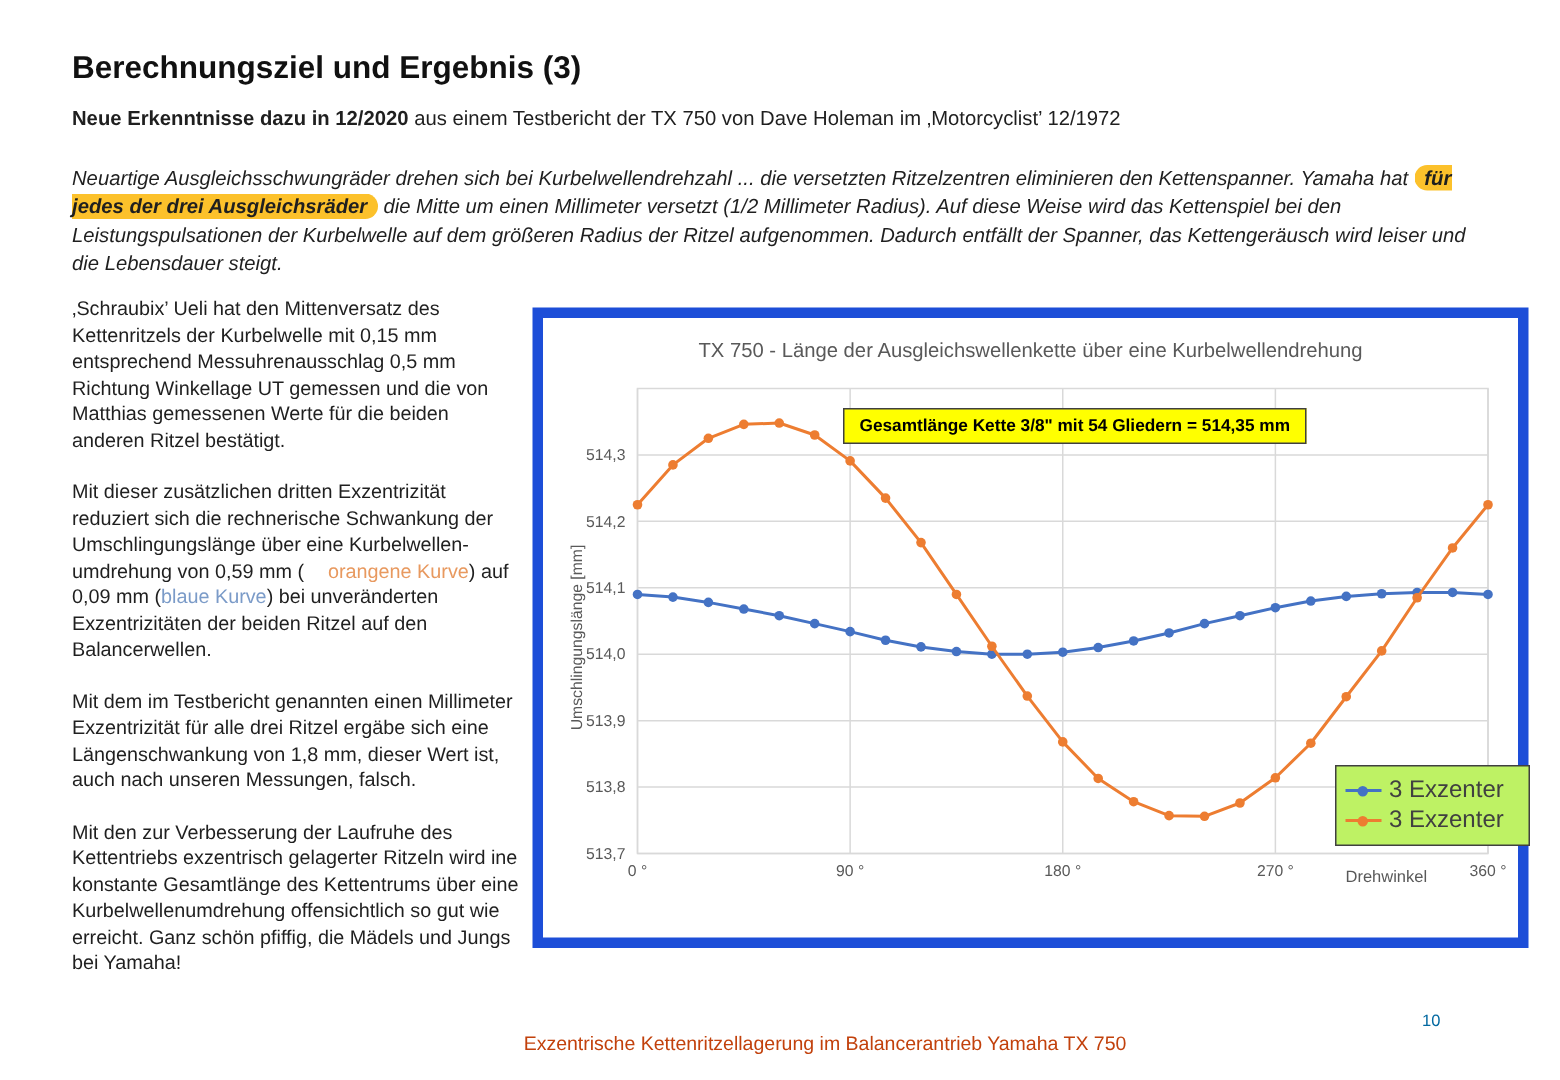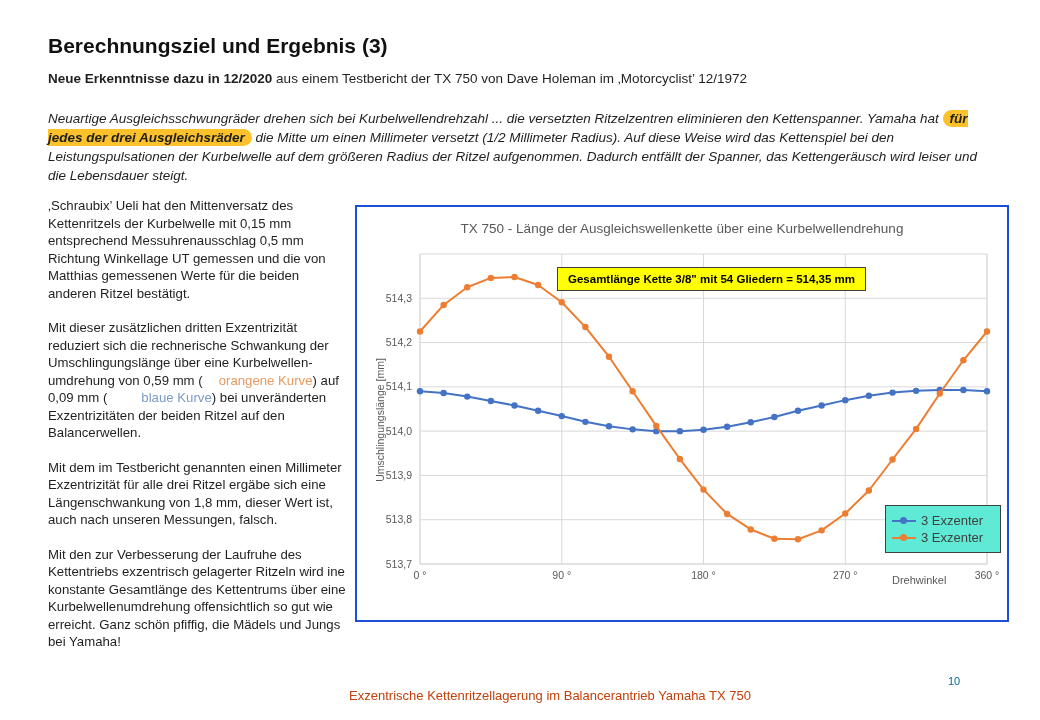--- a/index.html
+++ b/index.html
@@ -4,30 +4,30 @@
 <style>
   html,body{margin:0;padding:0;background:#fff;}
   body{width:1040px;height:720px;font-family:"Liberation Sans",sans-serif;color:#1f1f1f;}
   .slide{position:relative;width:1024px;height:720px;background:#fff;overflow:hidden;}
   h1{position:absolute;left:48px;top:34px;margin:0;font-size:21px;font-weight:600;color:#111;}
   .lead{position:absolute;left:48px;top:70px;margin:0;width:960px;font-size:13.5px;line-height:18px;}
   .lead .b{font-weight:bold;}
   .quote{position:absolute;left:48px;top:109px;margin:0;width:945px;font-size:13.5px;font-style:italic;line-height:19px;}
   .seg-hl{background:#fcc12b;border-radius:9px;padding:1px 7px;font-weight:bold;}
   .seg-orange{color:#e8995f;padding-left:16px;}
-  .seg-blue{color:#7b9bc8;margin-left:34px;}
+  .seg-blue{color:#7b9bc8;}
   .left-col{position:absolute;left:48px;top:197px;width:300px;font-size:13.2px;line-height:17.5px;}
   .left-col p{margin:0 0 17px 0;}
-  .chart-box{position:absolute;left:355px;top:205px;width:650px;height:413px;background:#fff;border:2px solid #1d4ed8;}
+  .chart-box{position:absolute;left:355px;top:205px;width:650px;height:413px;background:#fff;border:7px solid #1d4ed8;}
   .chart-title{position:absolute;top:14px;left:0;width:100%;text-align:center;color:#595959;font-size:13.5px;white-space:nowrap;}
   .y-axis-title{position:absolute;left:-62px;top:207px;width:170px;text-align:center;color:#595959;font-size:10.5px;transform:rotate(-90deg);}
   .x-axis-title{position:absolute;left:535px;top:367px;color:#595959;font-size:11px;}
   #chart-svg{position:absolute;left:0;top:0;font-family:inherit;}
   .annotation{position:absolute;left:200px;top:60px;background:#ffff00;border:1px solid #404040;color:#000;font-weight:bold;font-size:11.5px;padding:5px 10px;white-space:nowrap;}
-  .legend{position:absolute;left:528px;top:298px;background:#5eead4;border:1px solid #404040;padding:5px 17px 5px 6px;font-size:13px;color:#404040;}
+  .legend{position:absolute;left:528px;top:298px;background:#bef264;border:1px solid #404040;padding:5px 17px 5px 6px;font-size:16px;color:#404040;}
   .legend-row{display:flex;align-items:center;margin:2px 0;}
   .swatch-line{display:inline-block;width:24px;height:2px;position:relative;margin-right:5px;}
   .swatch-dot{position:absolute;left:8px;top:-2.5px;width:7px;height:7px;border-radius:50%;}
   .legend-label{white-space:nowrap;}
   .footer-caption{position:absolute;left:60px;top:688px;width:980px;text-align:center;font-size:13px;color:#c2410c;}
   .page-number{position:absolute;left:948px;top:675px;font-size:11px;color:#0369a1;}
 </style>
 </head>
 <body>
 

